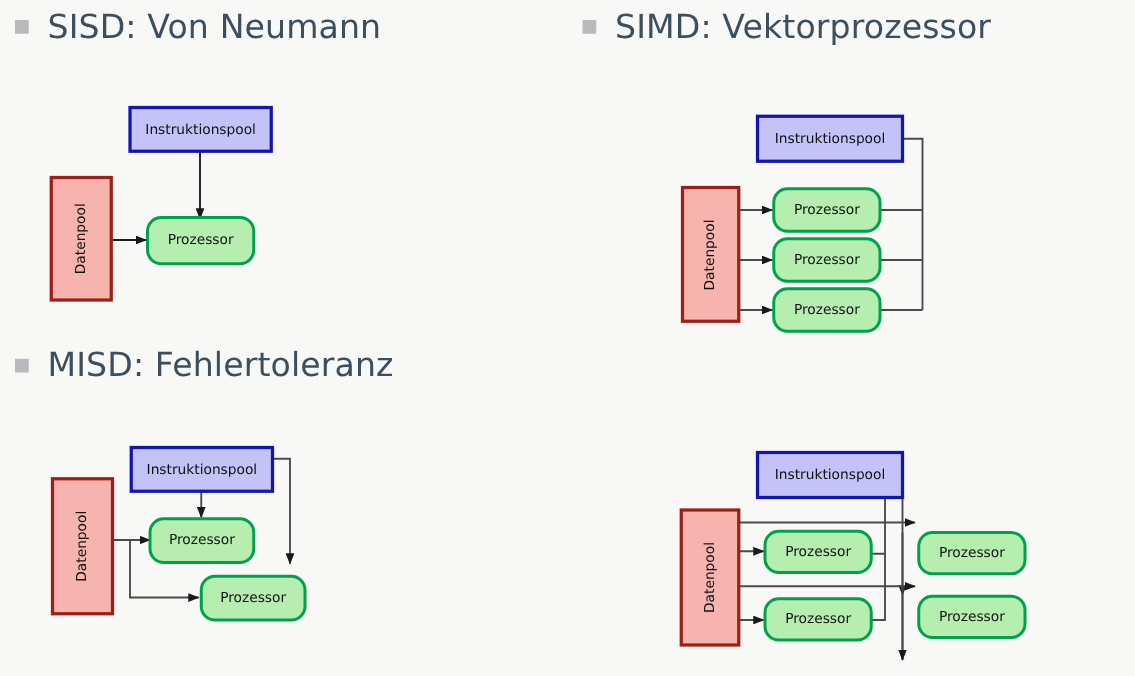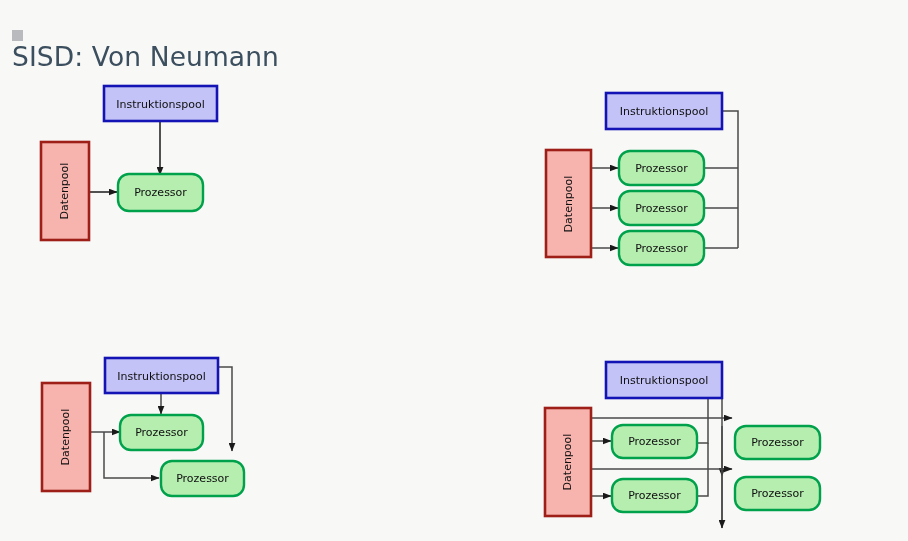--- a/index.html
+++ b/index.html
@@ -28,24 +28,24 @@
   }
   #quad-sisd { left: 0px;   top: 0px;   }
   #quad-simd { left: 454px; top: 0px;   }
   #quad-misd { left: 0px;   top: 271px; }
   #quad-mimd { left: 454px; top: 271px; }
 
   
   .heading {
     position: absolute;
     left: 12px;
-    top: 30px;
+    top: 6px;
     display: flex;
+    align-items: center;
     white-space: nowrap;
-    flex-direction: column;
   }
   .bullet-square {
     width: 11px;
     height: 11px;
     background: #b9babd;
     margin-right: 15px;
     flex: 0 0 auto;
   }
   .heading-text {
     font-size: 26.5px;
@@ -133,20 +133,24 @@
         <rect class="dpool-rect" x="41" y="142" width="48" height="98"></rect>
         <text class="node-label-vert" x="65" y="191" transform="rotate(-90 65 191)">Datenpool</text>
 
         <rect class="proc-rect" x="118" y="174" width="85" height="37" rx="11" ry="11"></rect>
         <text class="node-label" x="160.5" y="192.5">Prozessor</text>
       </svg>
     </div>
   </div>
 
   <div class="quad" id="quad-simd">
+    <div class="heading">
+      <span class="bullet-square"></span>
+      <span class="heading-text">SIMD: Vektorprozessor</span>
+    </div>
     <div class="diagram">
       <svg width="454" height="290" viewBox="0 0 454 290" xmlns="http://www.w3.org/2000/svg">
         <defs>
           <marker id="ah-simd" markerWidth="9" markerHeight="7" refX="8.4" refY="3.5" orient="auto" markerUnits="userSpaceOnUse">
             <path d="M0,0 L9,3.5 L0,7 z" fill="#1a1a1a"></path>
           </marker>
         </defs>
 
         <path class="edge" d="M268,111 L284,111 L284,248"></path>
         <path class="edge" d="M284,168 L219,168" marker-end="url(#ah-simd)"></path>
@@ -169,20 +173,24 @@
         <rect class="proc-rect" x="165" y="191" width="85" height="34" rx="11" ry="11"></rect>
         <text class="node-label" x="207.5" y="208.5">Prozessor</text>
 
         <rect class="proc-rect" x="165" y="231" width="85" height="34" rx="11" ry="11"></rect>
         <text class="node-label" x="207.5" y="248.5">Prozessor</text>
       </svg>
     </div>
   </div>
 
   <div class="quad" id="quad-misd">
+    <div class="heading">
+      <span class="bullet-square"></span>
+      <span class="heading-text">MISD: Fehlertoleranz</span>
+    </div>
     <div class="diagram">
       <svg width="454" height="270" viewBox="0 0 454 270" xmlns="http://www.w3.org/2000/svg">
         <defs>
           <marker id="ah-misd" markerWidth="9" markerHeight="7" refX="8.4" refY="3.5" orient="auto" markerUnits="userSpaceOnUse">
             <path d="M0,0 L9,3.5 L0,7 z" fill="#1a1a1a"></path>
           </marker>
         </defs>
 
         <path class="edge" d="M161,122 L161,143" marker-end="url(#ah-misd)"></path>
 

